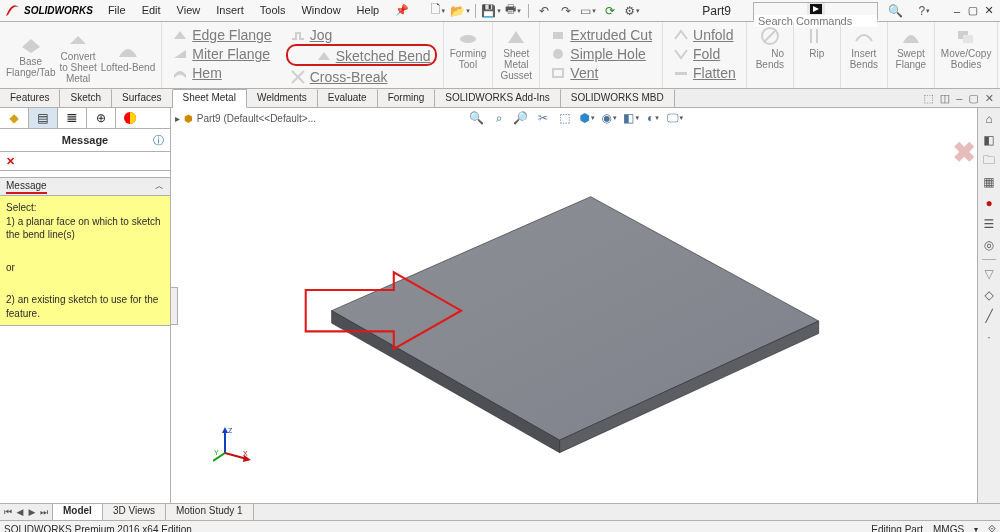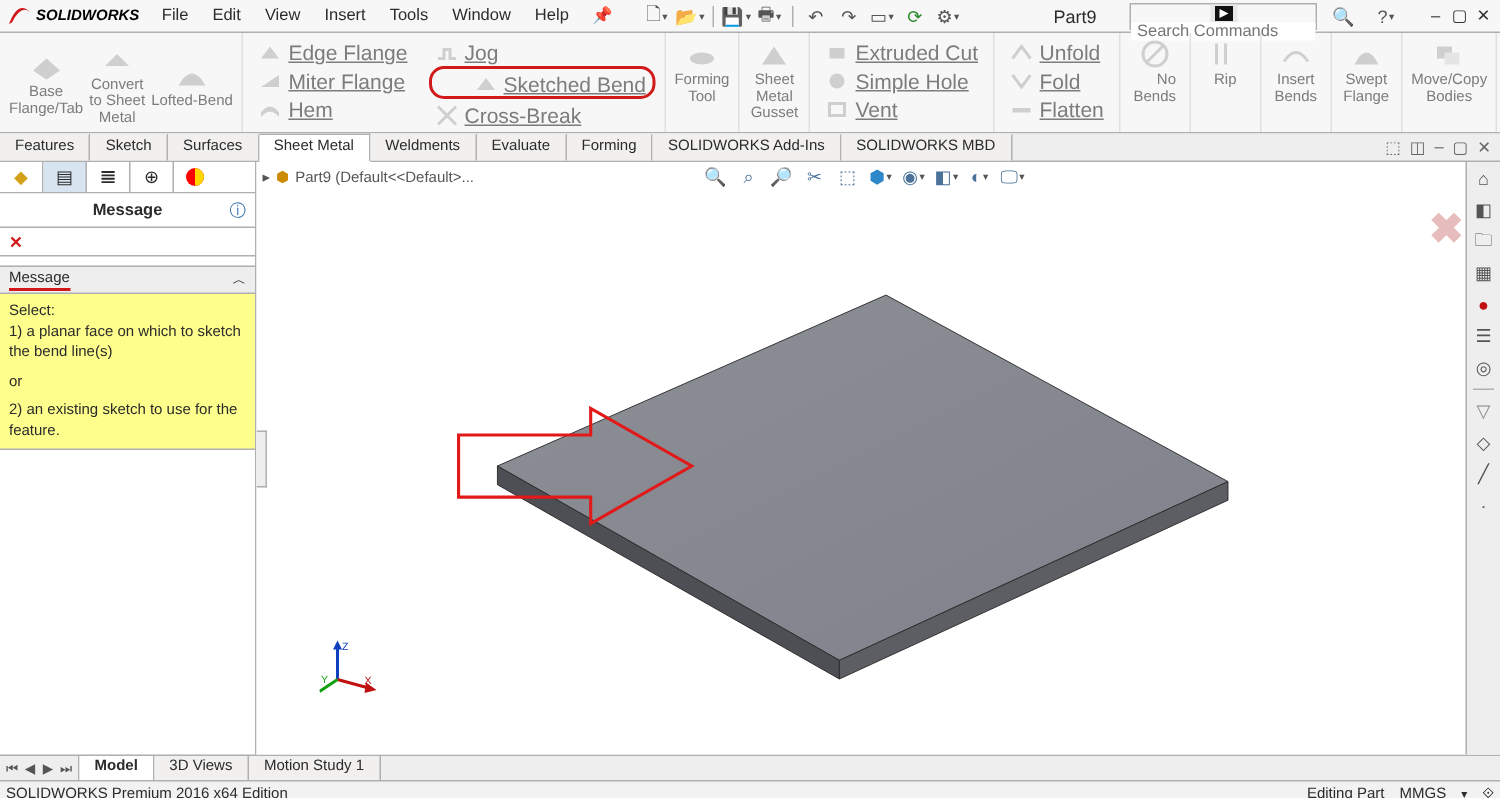--- a/index.html
+++ b/index.html
@@ -359,21 +359,21 @@
     </div>
     <div class="lp-cancel">✕</div>
     <div style="flex:0 0 6px;"></div>
     <div class="lp-msgbar">
       <span class="ul">Message</span>
       <span style="font-size:9px;">︿</span>
     </div>
     <div class="lp-yellow">
       <div>Select:</div>
       <div>1) a planar face on which to sketch the bend line(s)</div>
-      <div style="margin:6px 0;">or</div>
+      <div style="margin:19px 0;">or</div>
       <div>2) an existing sketch to use for the feature.</div>
     </div>
   </div>
 
   <div class="viewport">
     <div class="handle"></div>
     <div class="vp-topbar">
       <div class="vp-tree">
         <span>▸</span>
         <span style="color:#cc8b00;">⬢</span>

